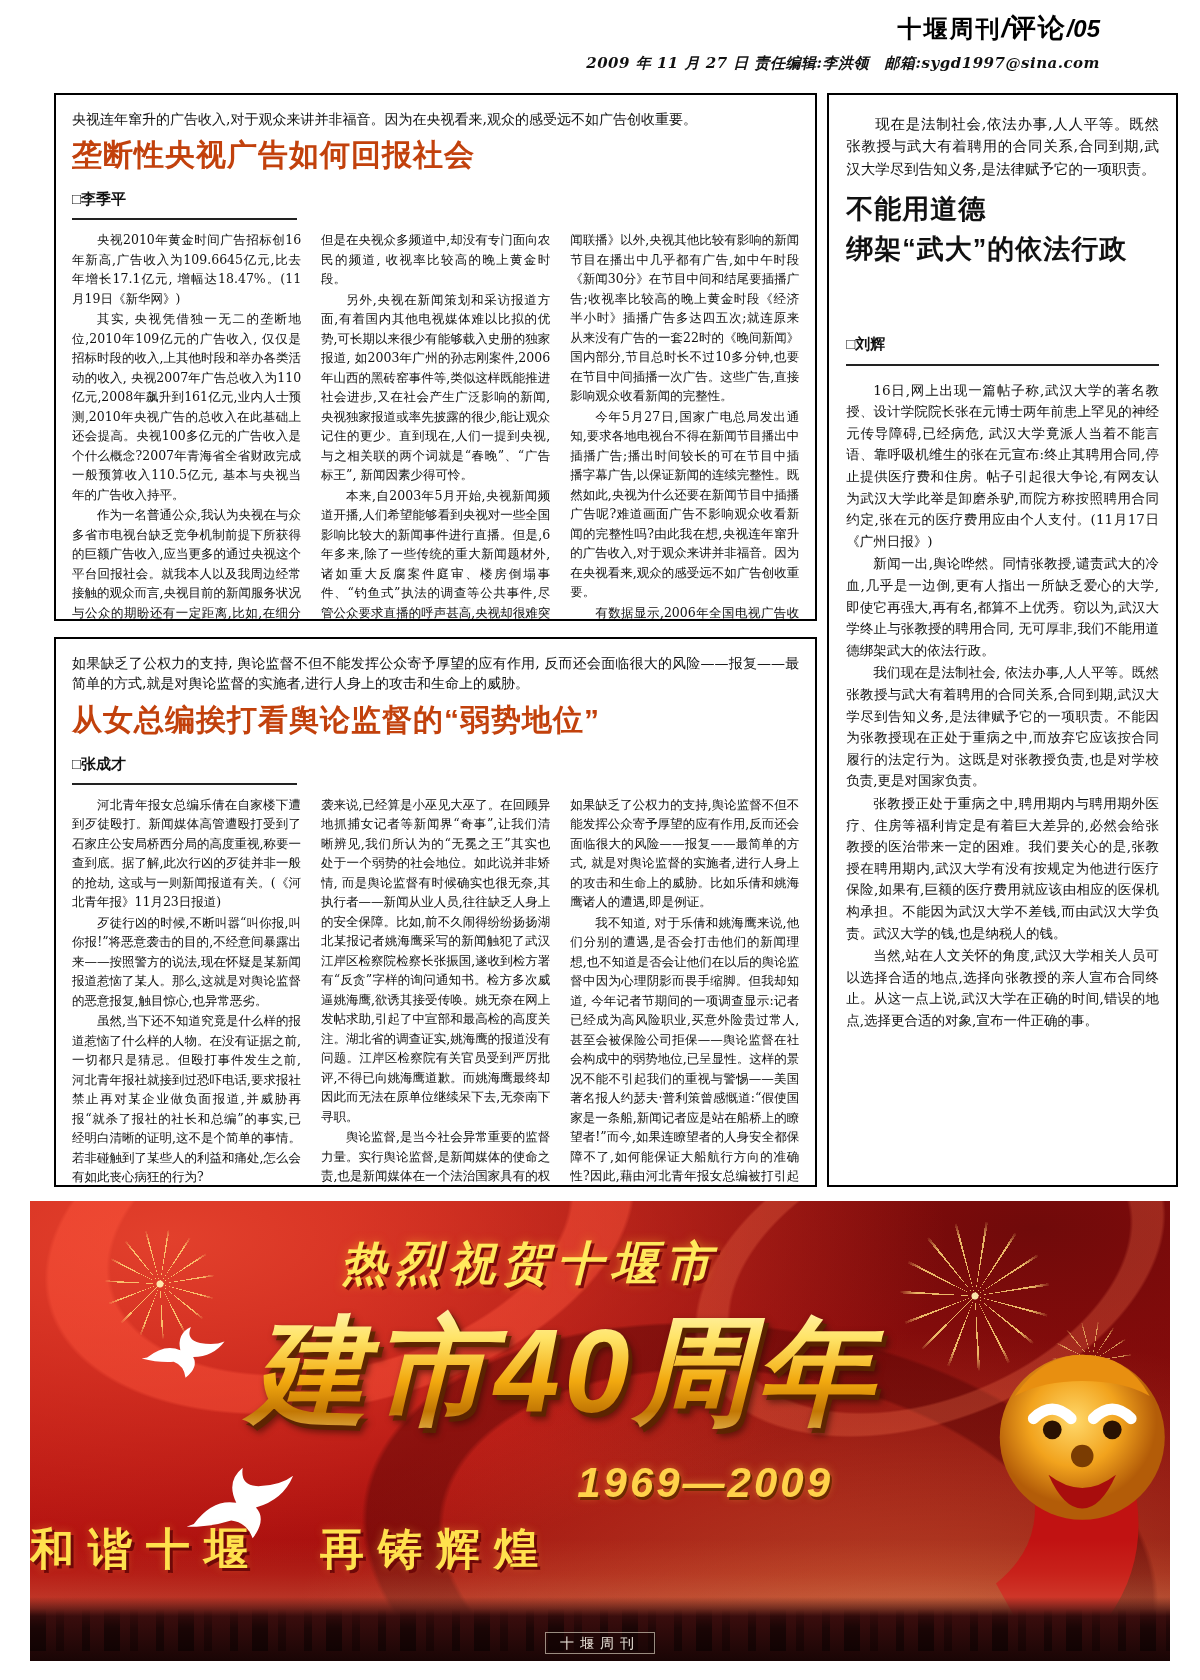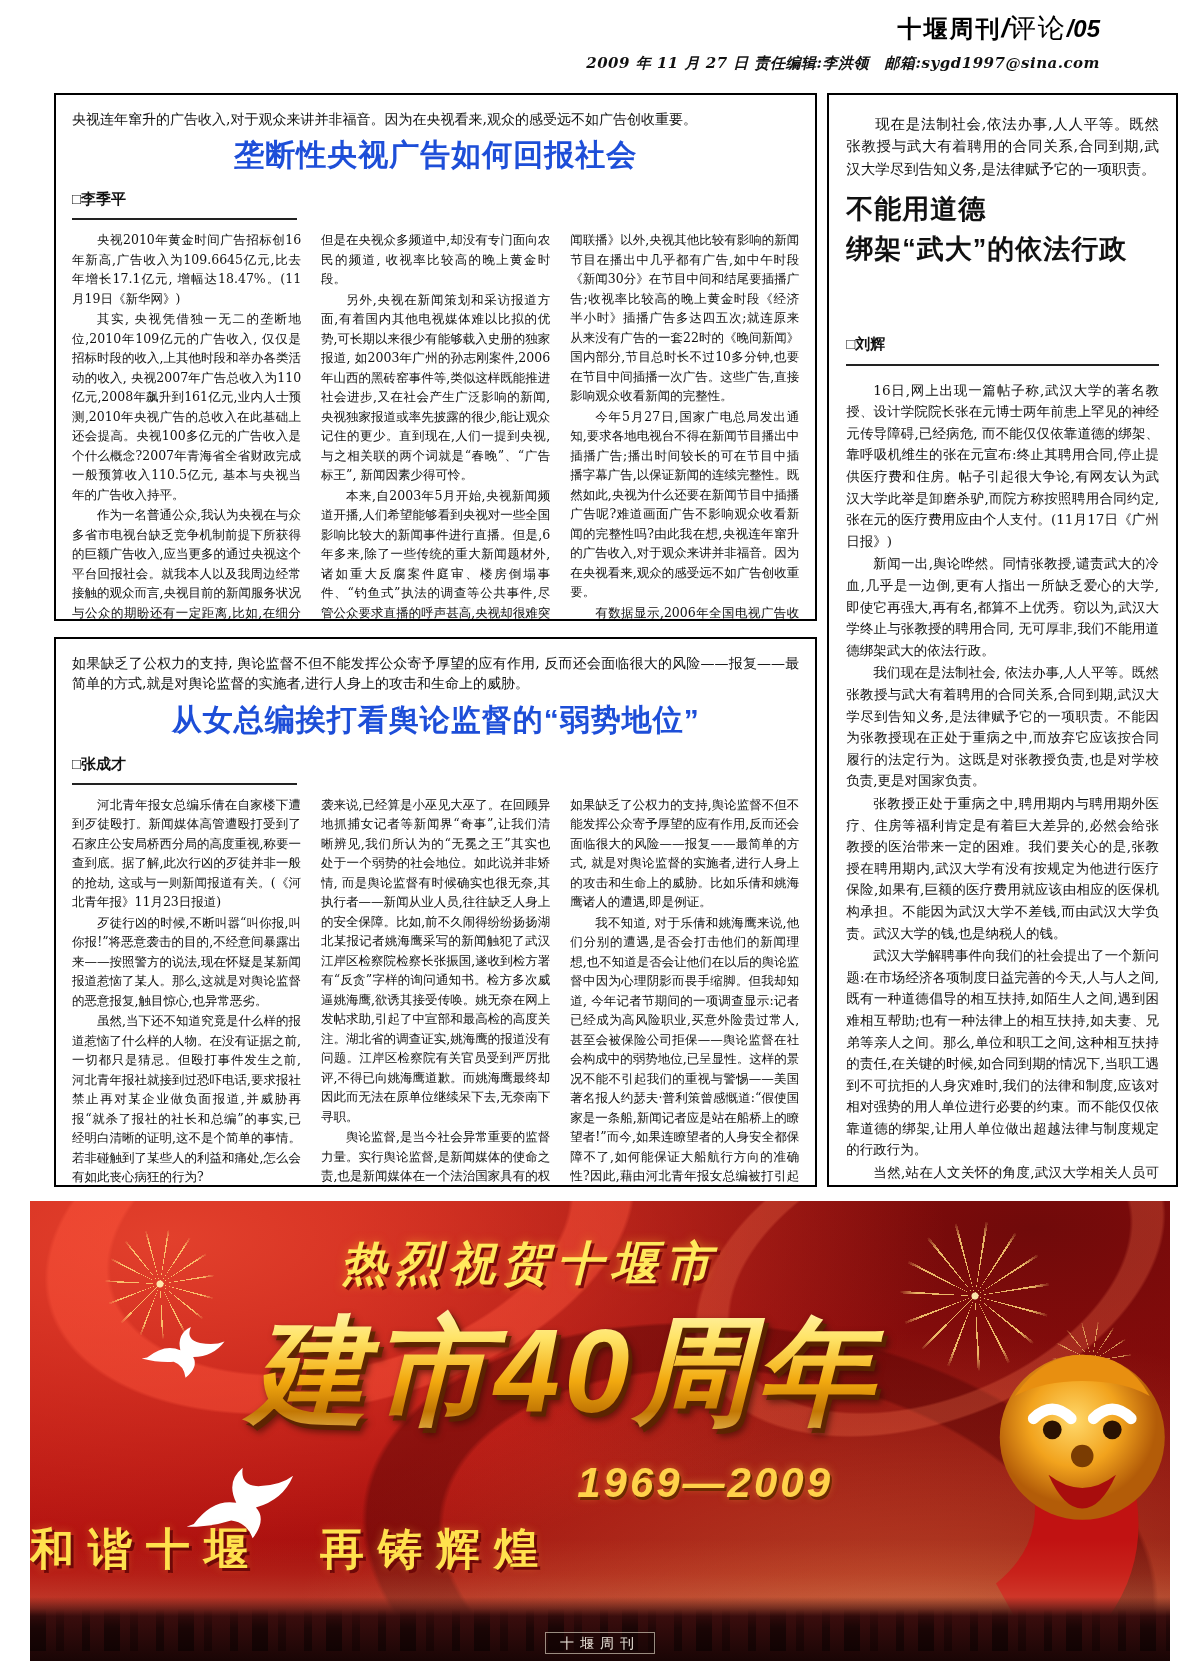--- a/index.html
+++ b/index.html
@@ -4,34 +4,34 @@
 <style>
   html,body{margin:0;padding:0;background:#fff;}
   body{width:1200px;height:1680px;overflow:hidden;font-family:"DejaVu Serif",serif;color:#111;}
   .page{position:relative;width:1200px;height:1680px;background:#fff;}
 
   
   .hdr{padding:10px 100px 6px 30px;text-align:right;}
   .masthead{font-family:"Liberation Sans",sans-serif;color:#000;}
   .masthead .paper{font-size:24px;font-weight:600;letter-spacing:2px;}
   .masthead .sep{font-size:26px;font-weight:800;font-style:italic;}
-  .masthead .section{font-size:27px;font-weight:400;letter-spacing:2px;}
+  .masthead .section{font-size:27px;font-weight:700;letter-spacing:2px;}
   .masthead .pageno{font-size:24px;font-weight:800;font-style:italic;}
   .dateline{margin-top:8px;font-size:15px;font-weight:bold;font-style:italic;letter-spacing:.5px;}
 
   
   .content{display:flex;gap:10px;margin:14px 22px 0 30px;}
   .leftcol{width:786px;display:flex;flex-direction:column;gap:16px;margin-left:24px;}
   .abox{border:2px solid #000;background:#fff;box-sizing:border-box;padding:12px 16px 8px;overflow:hidden;}
   .box1{height:528px;}
   .box2{height:550px;}
   .rbox{border:2px solid #000;box-sizing:border-box;width:360px;height:1094px;padding:16px 17px;overflow:hidden;}
 
   .intro{font-size:14px;line-height:1.45;text-align:justify;margin:2px 0 4px;}
-  .headline{font-family:"Liberation Sans",sans-serif;font-weight:800;font-size:30px;letter-spacing:1px;margin:6px 0 14px;color:#1d4ed8;text-align:center;}
+  .headline{font-family:"Liberation Sans",sans-serif;font-weight:800;font-size:30px;letter-spacing:1px;margin:6px 0 14px;color:#c2410c;}
   .byline{font-family:"Liberation Sans",sans-serif;font-weight:700;font-size:15px;width:31%;border-bottom:2px solid #222;padding-bottom:9px;margin-bottom:10px;}
   .cols{display:flex;gap:20px;}
   .col{flex:1;min-width:0;overflow:hidden;}
   .para{font-size:12.5px;line-height:1.56;text-align:justify;text-indent:2em;margin:0 0 1px;}
   .para.cont{text-indent:0;}
   .b1cols{height:392px;} .b2cols{height:408px;}
 
   
   .rbox .intro{font-size:14.5px;line-height:1.55;}
   .rbox .intro{text-indent:2em;}
@@ -150,25 +150,24 @@
     </div>
 
     <aside class="rbox">
       <p class="intro">现在是法制社会,依法办事,人人平等。既然张教授与武大有着聘用的合同关系,合同到期,武汉大学尽到告知义务,是法律赋予它的一项职责。</p>
       <h1 class="r-headline">
         <span>不能用道德</span><br>
         <span>绑架“武大”的依法行政</span>
       </h1>
       <div class="r-byline">□刘辉</div>
       <div>
-          <p class="para">16日,网上出现一篇帖子称,武汉大学的著名教授、设计学院院长张在元博士两年前患上罕见的神经元传导障碍,已经病危, 而不能仅仅依靠道德的绑架、靠呼吸机维生的张在元宣布:终止其聘用合同,停止提供医疗费和住房。帖子引起很大争论,有网友认为武汉大学此举是卸磨杀驴,而院方称按照聘用合同约定,张在元的医疗费用应由个人支付。(11月17日《广州日报》)</p>
+          <p class="para">16日,网上出现一篇帖子称,武汉大学的著名教授、设计学院院长张在元博士两年前患上罕见的神经元传导障碍,已经病危, 武汉大学竟派人当着不能言语、靠呼吸机维生的张在元宣布:终止其聘用合同,停止提供医疗费和住房。帖子引起很大争论,有网友认为武汉大学此举是卸磨杀驴,而院方称按照聘用合同约定,张在元的医疗费用应由个人支付。(11月17日《广州日报》)</p>
           <p class="para">新闻一出,舆论哗然。同情张教授,谴责武大的冷血,几乎是一边倒,更有人指出一所缺乏爱心的大学, 即使它再强大,再有名,都算不上优秀。窃以为,武汉大学终止与张教授的聘用合同, 无可厚非,我们不能用道德绑架武大的依法行政。</p>
           <p class="para">我们现在是法制社会, 依法办事,人人平等。既然张教授与武大有着聘用的合同关系,合同到期,武汉大学尽到告知义务,是法律赋予它的一项职责。不能因为张教授现在正处于重病之中,而放弃它应该按合同履行的法定行为。这既是对张教授负责,也是对学校负责,更是对国家负责。</p>
           <p class="para">张教授正处于重病之中,聘用期内与聘用期外医疗、住房等福利肯定是有着巨大差异的,必然会给张教授的医治带来一定的困难。我们要关心的是,张教授在聘用期内,武汉大学有没有按规定为他进行医疗保险,如果有,巨额的医疗费用就应该由相应的医保机构承担。不能因为武汉大学不差钱,而由武汉大学负责。武汉大学的钱,也是纳税人的钱。</p>
-          <p class="para">武汉大学解聘事件向我们的社会提出了一个新问题:在市场经济各项制度日益完善的今天,人与人之间,既有一种道德倡导的相互扶持,如陌生人之间,遇到困难相互帮助;也有一种法律上的相互扶持,如夫妻、兄弟等亲人之间。那么,单位和职工之间,这种相互扶持的责任,在关键的时候,如合同到期的情况下,当职工遇到不可抗拒的人身灾难时,我们的法律和制度,应该对相对强势的用人单位进行必要的约束。而不能仅仅依靠道德的绑架,让用人单位做出超越法律与制度规定的行政行为。</p>
           <p class="para">当然,站在人文关怀的角度,武汉大学相关人员可以选择合适的地点,选择向张教授的亲人宣布合同终止。从这一点上说,武汉大学在正确的时间,错误的地点,选择更合适的对象,宣布一件正确的事。</p>
         </div>
     </aside>
   </div>
 
   <div class="banner">
     <div class="ribbon rb1"></div>
     <div class="ribbon rb2"></div>
     <div class="ribbon rb3"></div>
     <div class="fw fw1"></div>

